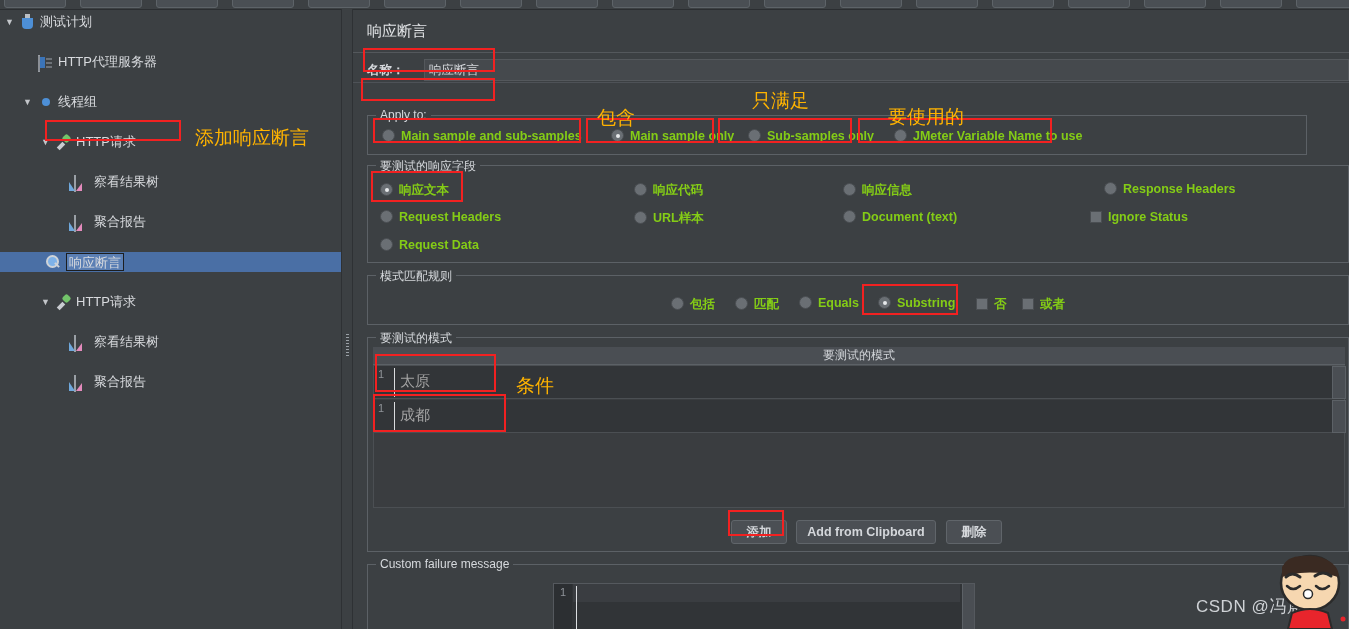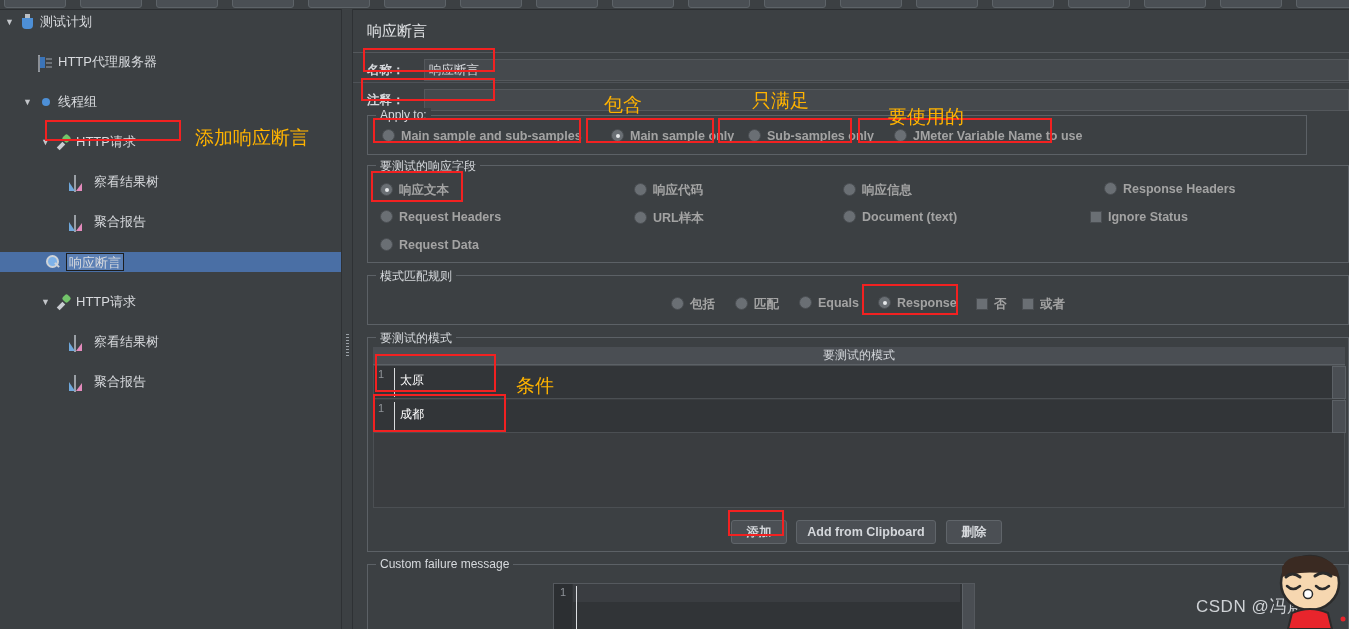--- a/index.html
+++ b/index.html
@@ -91,42 +91,42 @@
   .row-rule { position:absolute; left:0; width:996px; height:1px; background:#4e5257; }
 
   
   .group { position:absolute; border:1px solid #5c6166; }
   .group-title {
     position:absolute; top:-8px; left:8px; background:#3c4043; padding:0 4px;
     color:#d6d9dd; font-size:12px; white-space:nowrap;
   }
 
   
-  .opt { position:absolute; white-space:nowrap; color:#a3a3a3; font-size:12.5px; font-weight:bold;}
+  .opt { position:absolute; white-space:nowrap; color:#84cc16; font-size:12.5px; font-weight:bold;}
   .radio {
     display:inline-block; width:13px; height:13px; border-radius:50%;
     background:#6a6f74; border:1px solid #4a4e52; vertical-align:-2px; margin-right:6px;
     position:relative;
   }
   .radio.on:after{content:"";position:absolute;left:4px;top:4px;width:4px;height:4px;border-radius:50%;background:#e7e9eb;}
   .check {
     display:inline-block; width:12px; height:12px;
     background:#6a6f74; border:1px solid #4a4e52; vertical-align:-2px; margin-right:6px;
   }
 
   
   .tbl-header {
     position:absolute; background:#4a4e53; border-bottom:1px solid #5c6166;
     color:#d2d5d9; font-size:12px; text-align:center; line-height:17px;
   }
   .tbl-body { position:absolute; background:#3a3d40; }
   .tbl-row { position:absolute; left:0; background:#323538; border-bottom:1px solid #4b4f53; }
   .rowno { position:absolute; left:4px; top:2px; color:#8f9399; font-size:11px; }
   .rowcaret { position:absolute; left:20px; top:2px; width:1px; background:#d9dbde; }
-  .rowval { position:absolute; left:26px; top:0; color:#ffffff; font-size:12px; }
+  .rowval { position:absolute; left:26px; top:0; color:#a3a3a3; font-size:15px; }
   .rowscroll { position:absolute; background:#4a4e53; border:1px solid #5c6166; }
 
   
   .btn {
     position:absolute; height:24px; background:#4b4f54; border:1px solid #60656a;
     border-radius:3px; color:#d4d7db; font-size:12.5px; font-weight:bold;
     line-height:22px; text-align:center; cursor:pointer;
   }
 
   
@@ -239,24 +239,20 @@
 
     <div class="panel-title">响应断言</div>
     <div class="title-rule"></div>
 
     <div class="field-row" style="top:49px">
       <span class="field-label" style="left:14px">名称：</span>
       <span class="field-input" style="left:71px; width:925px;">响应断言</span>
     </div>
     <div class="row-rule" style="top:72px"></div>
 
-    <div class="field-row" style="top:79px">
-      <span class="field-label" style="left:14px">注释：</span>
-      <span class="field-input" style="left:71px; width:925px;"></span>
-    </div>
 
     <div class="group" style="left:14px; top:105px; width:940px; height:40px;">
       <span class="group-title">Apply to:</span>
       <div class="opt" style="left:14px; top:13px;">
         <span class="radio"></span><span>Main sample and sub-samples</span>
       </div>
       <div class="opt" style="left:243px; top:13px;">
         <span class="radio on"></span><span>Main sample only</span>
       </div>
       <div class="opt" style="left:380px; top:13px;">
@@ -305,21 +301,21 @@
       <div class="opt" style="left:303px; top:20px;">
         <span class="radio"></span><span>包括</span>
       </div>
       <div class="opt" style="left:367px; top:20px;">
         <span class="radio"></span><span>匹配</span>
       </div>
       <div class="opt" style="left:431px; top:20px;text-align:right;">
         <span class="radio"></span><span>Equals</span>
       </div>
       <div class="opt" style="left:510px; top:20px;">
-        <span class="radio on"></span><span>Response</span>
+        <span class="radio on"></span><span>Substring</span>
       </div>
       <div class="opt" style="left:608px; top:20px;">
         <span class="check"></span><span>否</span>
       </div>
       <div class="opt" style="left:654px; top:20px;">
         <span class="check"></span><span>或者</span>
       </div>
     </div>
 
     <div class="group" style="left:14px; top:327px; width:982px; height:215px;">
@@ -369,21 +365,21 @@
   <div class="ann-box" style="left:586px; top:118px; width:128px; height:25px;"></div>
   <div class="ann-box" style="left:718px; top:118px; width:134px; height:25px;"></div>
   <div class="ann-box" style="left:858px; top:118px; width:194px; height:25px;"></div>
   <div class="ann-box" style="left:371px; top:171px; width:92px;  height:31px;"></div>
   <div class="ann-box" style="left:862px; top:284px; width:96px;  height:31px;"></div>
   <div class="ann-box" style="left:375px; top:354px; width:121px; height:38px;"></div>
   <div class="ann-box" style="left:373px; top:394px; width:133px; height:38px;"></div>
   <div class="ann-box" style="left:728px; top:510px; width:56px;  height:26px;"></div>
 
   <div class="ann-text" style="left:195px; top:125px;text-align:center;">添加响应断言</div>
-  <div class="ann-text" style="left:597px; top:92px;margin-left:7px;">包含</div>
+  <div class="ann-text" style="left:597px; top:105px;">包含</div>
   <div class="ann-text" style="left:752px; top:88px;">只满足</div>
   <div class="ann-text" style="left:888px; top:104px;">要使用的</div>
   <div class="ann-text" style="left:516px; top:373px;">条件</div>
 
   <div class="wm-text" style="left:1196px; top:595px;">CSDN @冯晨芸</div>
   <svg class="wm-face" style="left:1270px; top:553px;" width="79" height="76" viewBox="0 0 79 76">
     <ellipse cx="40" cy="30" rx="29" ry="27" fill="#f6d7b0" stroke="#2b2b2b" stroke-width="2.5"></ellipse>
     <path d="M12 14 Q18 2 34 3 Q50 1 62 10 Q70 17 68 24 Q50 18 30 20 Q18 22 12 24 Z" fill="#3a2a22"></path>
     <path d="M16 24 Q22 18 30 24" stroke="#2b2b2b" stroke-width="3" fill="none" stroke-linecap="round"></path>
     <path d="M45 23 Q53 17 61 23" stroke="#2b2b2b" stroke-width="3" fill="none" stroke-linecap="round"></path>

